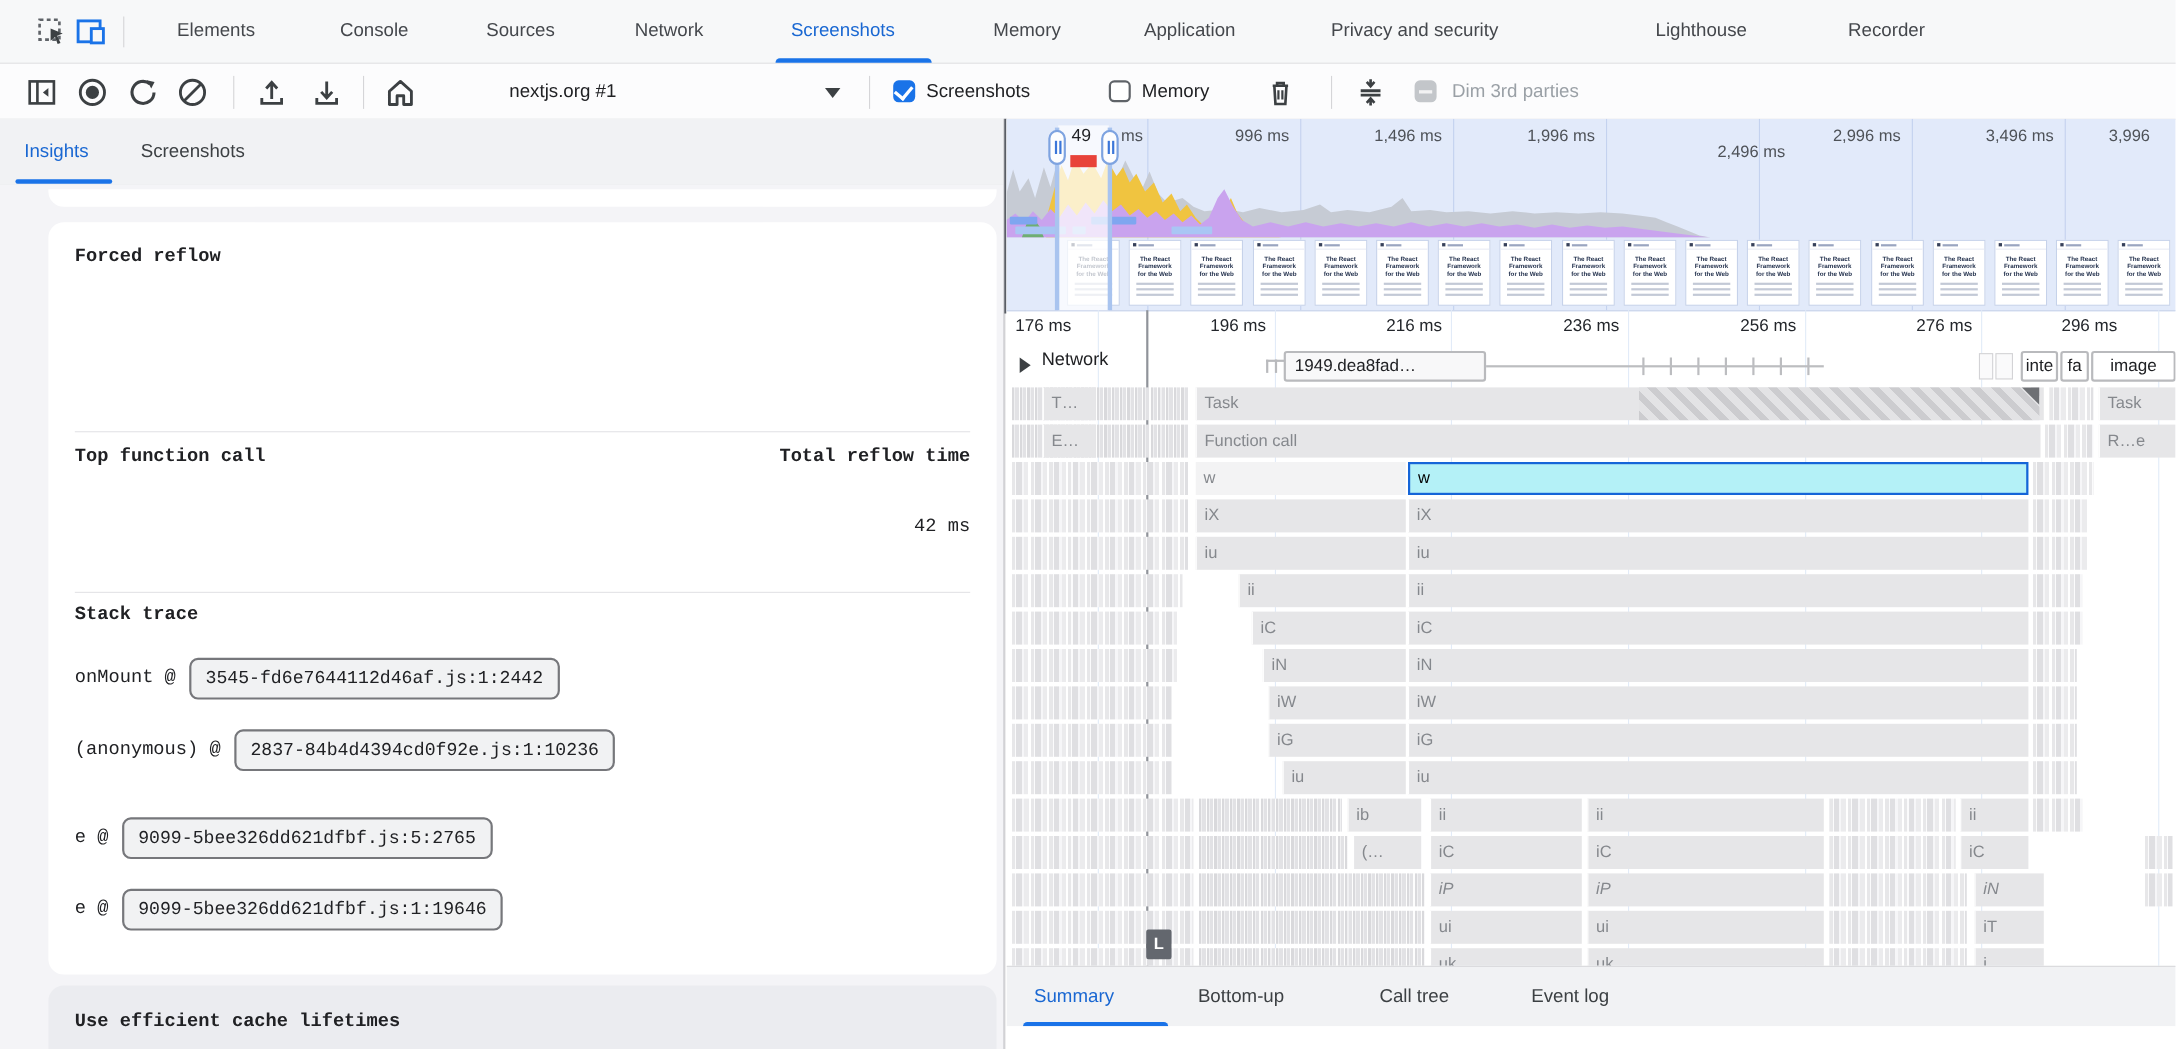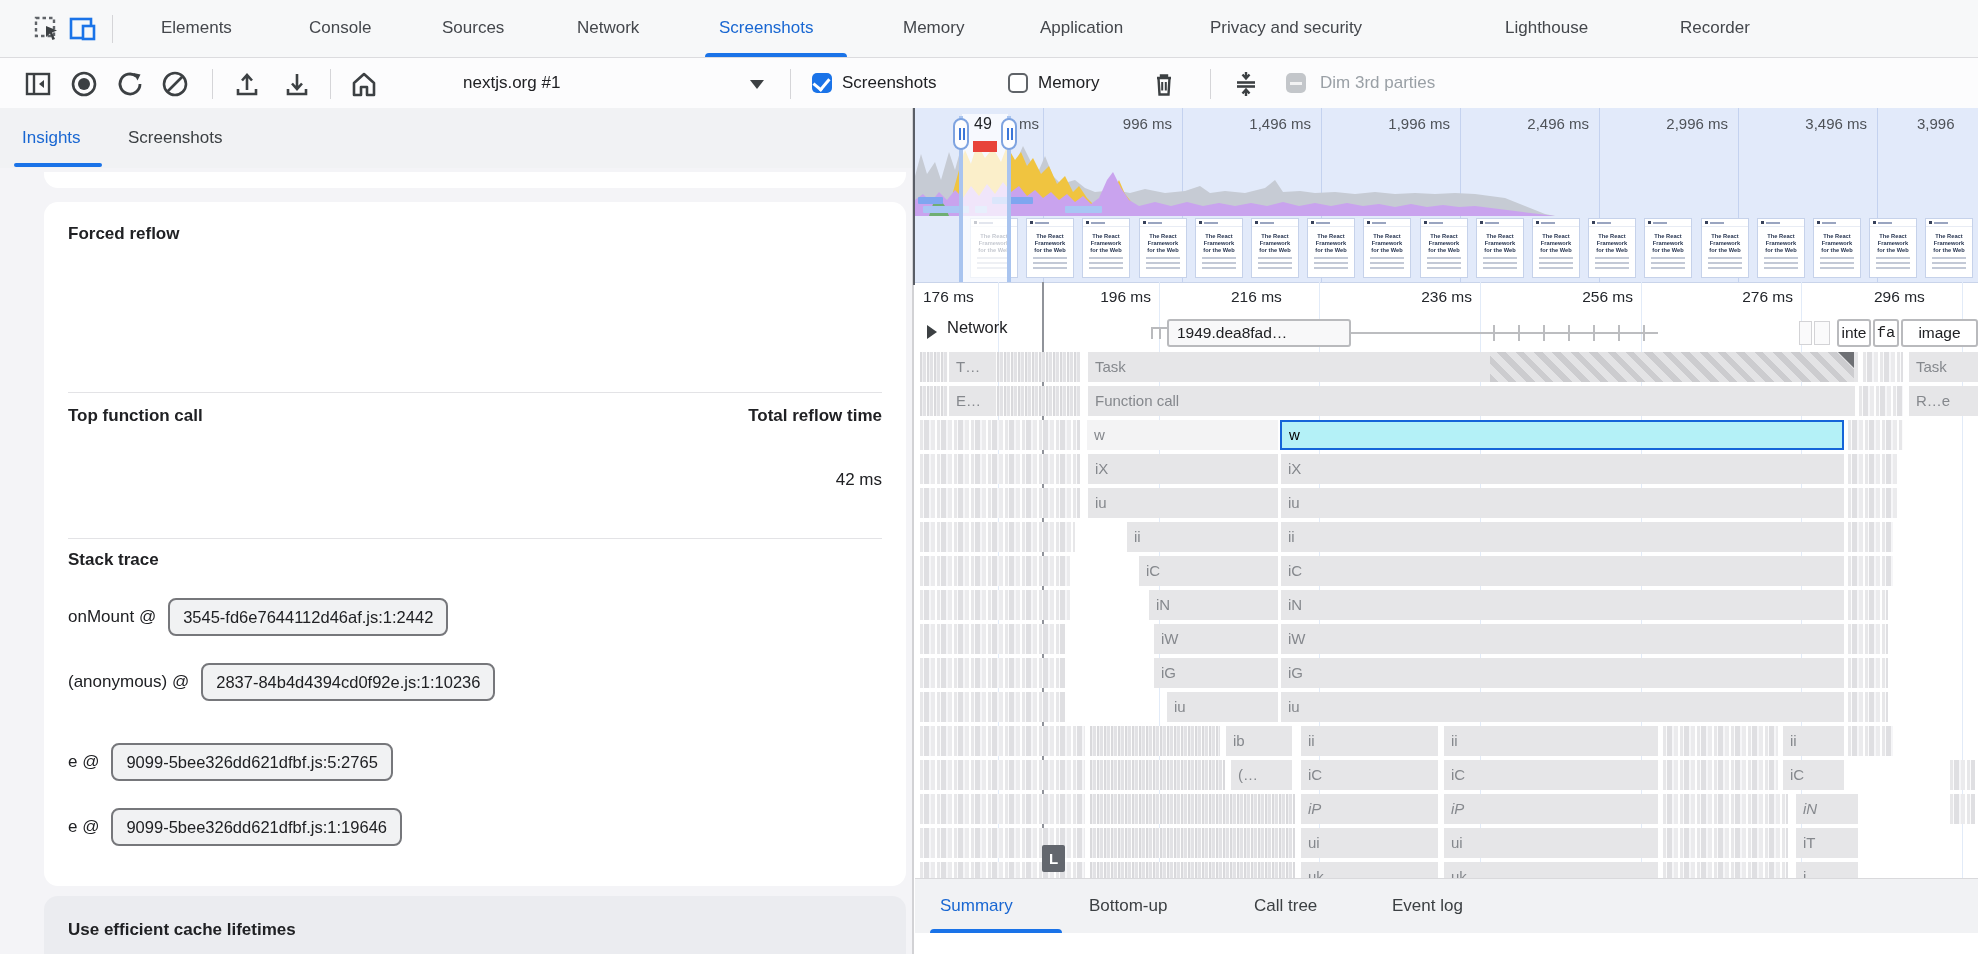--- a/index.html
+++ b/index.html
@@ -24,21 +24,21 @@
   .cb.on::after{content:"";position:absolute;left:4px;top:2px;width:8px;height:12px;border:solid #fff;border-width:0 3px 3px 0;transform:rotate(40deg);}
   .cb.off{background:#fff;border:2px solid #5f6368;}
   .cb.dis{background:#c3c6ca;}
   .cb.dis::after{content:"";position:absolute;left:4px;top:9px;width:12px;height:3px;background:#f2f2f3;}
   .caret{position:absolute;top:22px;width:0;height:0;border-left:7px solid transparent;border-right:7px solid transparent;border-top:9px solid #3c4043;}
 
   
   #lp-tabs{position:absolute;left:0;top:108px;width:913px;height:60px;background:#f1f2f4;border-bottom:1px solid #e3e3e6;}
   .lptab{position:absolute;top:0;height:59px;line-height:59px;font-size:17px;color:#3c4043;}
   .lptab.sel{color:#1967d2;}
-  #lp-body{position:absolute;left:0;top:168px;width:913px;height:786px;background:#f4f4f7;}
+  #lp-body{position:absolute;left:0;top:168px;width:913px;height:786px;background:#f4f4f7;font-family:Liberation Mono, monospace;}
   .card{position:absolute;left:44px;width:862px;background:#fff;border-radius:14px;}
   #card-sliver{top:4px;height:16px;border-radius:0 0 14px 14px;}
   #card-fr{top:34px;height:684px;}
   #card-next{top:728px;height:80px;background:#ebecf0;}
   .h-bold{font-weight:bold;font-size:17px;color:#202124;}
   #fr-desc{position:absolute;left:24px;top:56px;width:818px;font-size:17px;line-height:38px;color:#202124;}
   #fr-desc a{color:#1656cf;text-decoration:underline;cursor:pointer;}
   .divider{position:absolute;left:24px;right:24px;height:1px;background:#e3e3e6;}
   .pill{display:inline-block;box-sizing:border-box;height:38px;line-height:34px;border:2px solid #76777b;border-radius:8px;background:#f1f2f3;padding:0 13px;font-size:16.5px;color:#202124;white-space:nowrap;cursor:pointer;}
   .fnrow{position:absolute;left:24px;white-space:nowrap;font-size:17px;color:#202124;}
@@ -446,38 +446,38 @@
             <div class="th-gray"></div>
             <div class="th-gray"></div>
             <div class="th-gray"></div>
           </div>
         </div>
       <div id="sel-window" style="left:47px;width:46px"></div>
       <div id="ov-ruler">
           <div class="ovlab" style="left: 167px; width: 90px;">996 ms</div>
           <div class="ovlab" style="left: 306px; width: 90px;">1,496 ms</div>
           <div class="ovlab" style="left: 445px; width: 90px;">1,996 ms</div>
-          <div class="ovlab" style="left: 584px; width: 90px;">2,496 ms</div>
+          <div class="ovlab" style="left: 618px; width: 90px; margin-top: 15px;">2,496 ms</div>
           <div class="ovlab" style="left: 723px; width: 90px;">2,996 ms</div>
           <div class="ovlab" style="left: 862px; width: 90px;">3,496 ms</div>
           <div class="ovlab" style="left: 1002px; width: 70px; text-align: left;">3,996</div>
         </div>
       <div class="handlebar" style="left:44px"></div>
       <div class="handlebar" style="left:92px"></div>
       <div class="handlecap" style="left:38px"></div>
       <div class="handlecap" style="left:86px"></div>
       <span id="ov-49" style="left:59px">49</span>
       <span id="ov-ms" style="left:104px">ms</span>
       <div id="ov-red" style="left:58px;top:33px"></div>
     </div>
 
     <div id="mruler">
         <div class="mruler-lab" style="left: 8px;">176 ms</div>
         <div class="mruler-lab" style="left: 156px; width: 80px; text-align: right;">196 ms</div>
-        <div class="mruler-lab" style="left: 316px; width: 80px; text-align: left;">216 ms</div>
+        <div class="mruler-lab" style="left: 316px; width: 80px; text-align: right;">216 ms</div>
         <div class="mruler-lab" style="left: 477px; width: 80px; text-align: right;">236 ms</div>
         <div class="mruler-lab" style="left: 638px; width: 80px; text-align: right;">256 ms</div>
         <div class="mruler-lab" style="left: 798px; width: 80px; text-align: right;">276 ms</div>
         <div class="mruler-lab" style="left: 959px; width: 80px; ">296 ms</div>
       </div>
     <div id="gridlines">
         <div class="gridline" style="left: 83px;"></div>
         <div class="gridline" style="left: 244px;"></div>
         <div class="gridline" style="left: 404px;"></div>
         <div class="gridline" style="left: 565px;"></div>
@@ -500,21 +500,21 @@
           <div class="net-whisk" style="left: 628px;"></div>
           <div class="net-whisk" style="left: 653px;"></div>
           <div class="net-whisk" style="left: 678px;"></div>
           <div class="net-whisk" style="left: 703px;"></div>
           <div class="net-whisk" style="left: 728px;"></div>
         </div>
       <div class="net-faint" style="left:884px;width:13px"></div>
       <div class="net-faint" style="left:899px;width:16px"></div>
       <div id="net-right">
           <div class="net-box" style="left: 922px; width: 34px;">inte</div>
-          <div class="net-box" style="left: 958px; width: 26px; font-family: Liberation Mono, monospace;">fa</div>
+          <div class="net-box" style="left: 958px; width: 26px;">fa</div>
           <div class="net-box" style="left: 986px; width: 77px;">image</div>
         </div>
     </div>
 
     <div id="rows">
         <div class="frow" style="top: 0px;">
           <div class="seg st2" style="left: 5px; width: 160px;"></div>
           <div class="seg g" style="left: 33px; width: 48px;">T…</div>
           <div class="seg g" style="left: 172px; width: 771px;">Task</div>
           <div class="seg h" style="left: 575px; width: 364px;"></div>

